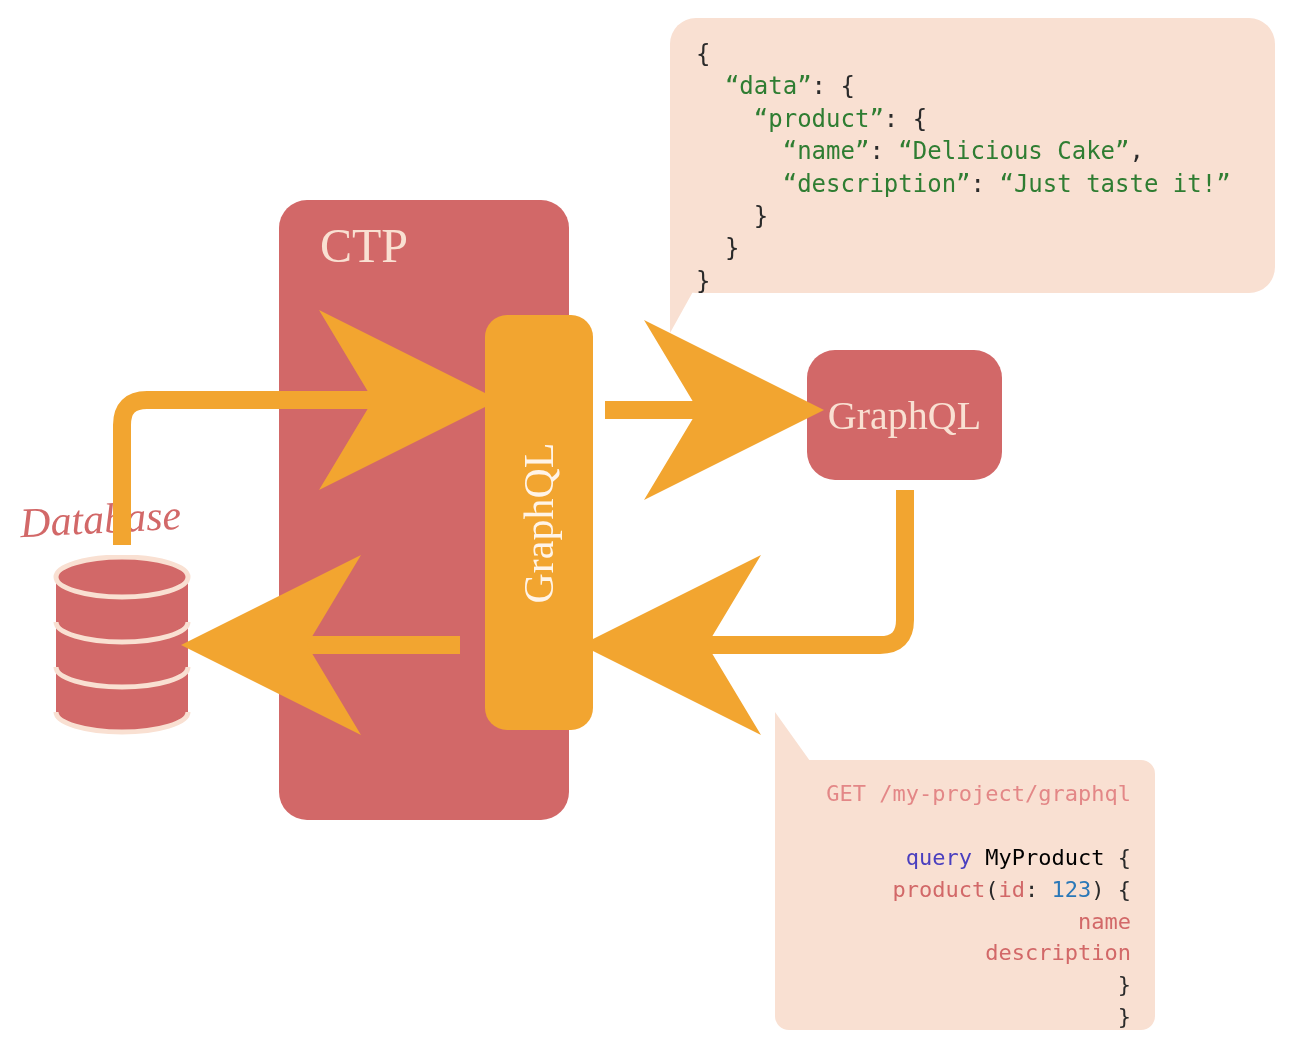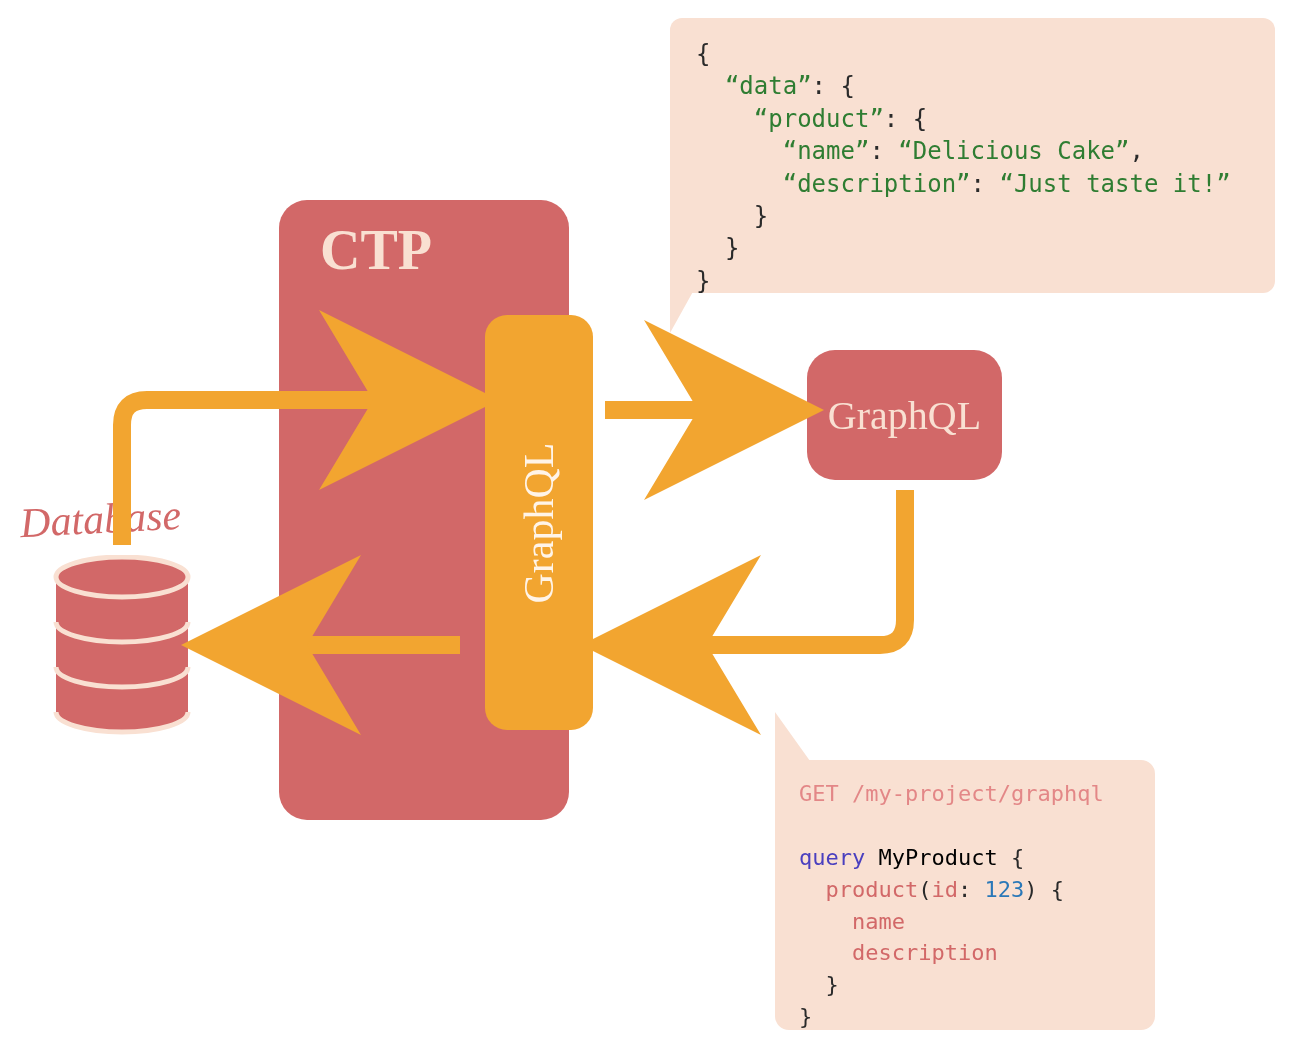--- a/index.html
+++ b/index.html
@@ -41,22 +41,22 @@
     top: 200px;
     width: 290px;
     height: 620px;
     background: #d26868;
     border-radius: 28px;
   }
   .ctp-label {
     position: absolute;
     left: 320px;
     top: 218px;
-    font-size: 56px;
-    font-weight: bold;
+    font-size: 48px;
+    font-weight: normal;
     color: #f9e0d2;
   }
   
   .gql-box {
     position: absolute;
     left: 485px;
     top: 315px;
     width: 108px;
     height: 415px;
     background: #f2a530;
@@ -90,21 +90,21 @@
     color: #f9e0d2;
   }
   
   .resp-bubble {
     position: absolute;
     left: 670px;
     top: 18px;
     width: 605px;
     height: 275px;
     background: #f9e0d2;
-    border-radius: 12px;
+    border-radius: 26px;
     padding: 20px 26px;
   }
   .resp-tail {
     position: absolute;
     left: 670px;
     top: 243px;
     width: 50px;
     height: 90px;
     background: #f9e0d2;
     clip-path: polygon(0 0, 100% 0, 0 100%);
@@ -136,20 +136,21 @@
     height: 70px;
     background: #f9e0d2;
     clip-path: polygon(0 100%, 100% 100%, 0 0);
   }
   .req-code {
     font-family: 'Menlo', 'Consolas', monospace;
     font-size: 22px;
     line-height: 1.45;
     white-space: pre;
     color: #2a2a2a;
+    text-align: right;
   }
   .req-endpoint { color: #e38787; font-weight: 500; }
   .kw-query { color: #4a3fbf; }
   .name-op { color: #000; }
   .field { color: #d26868; }
   .argk { color: #d26868; }
   .argv { color: #2a78b8; }
   .brace { color: #2a2a2a; }
   
   svg.arrows {

